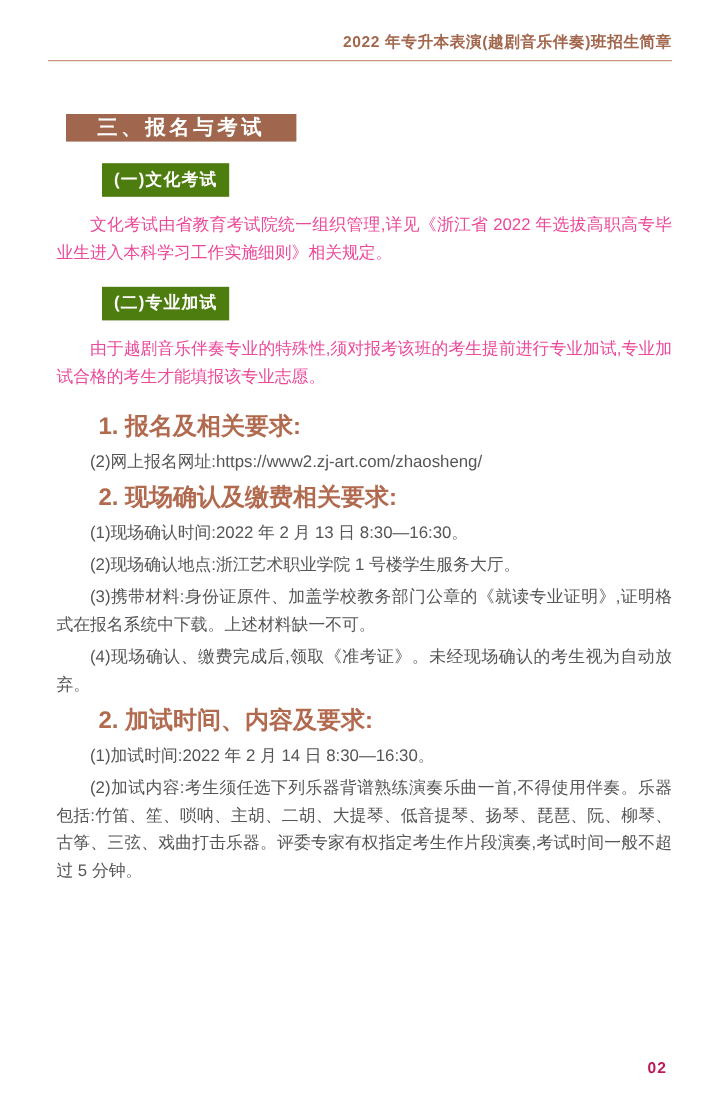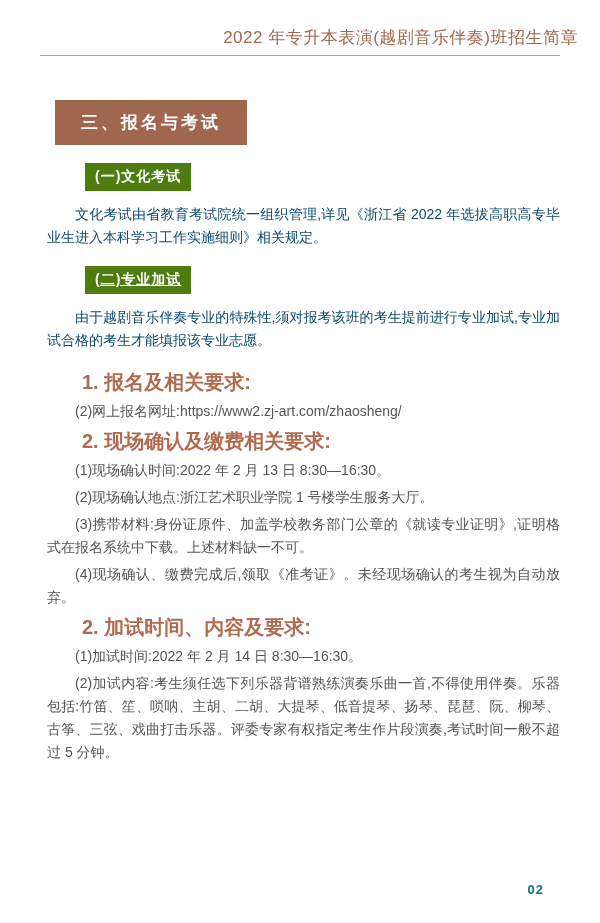--- a/index.html
+++ b/index.html
@@ -9,82 +9,82 @@
     width: 600px;
   }
   .page {
     position: relative;
     width: 600px;
     height: 923px;
     background: #ffffff;
     overflow: hidden;
   }
   .header-text {
-    padding: 26px 22px 0 0;
+    padding: 26px 40px 0 0;
     text-align: right;
-    font-size: 17px;
-    font-weight: 400;
+    font-size: 13px;
+    font-weight: 700;
     color: #a2674d;
     letter-spacing: 0.5px;
   }
   .header-rule {
     margin: 6px 40px 0 40px;
     border: none;
     border-top: 1px solid #c9937f;
     height: 0;
   }
   .section-title {
     display: inline-block;
     margin: 44px 0 0 55px;
-    padding: 11px 26px;
+    padding: 0 26px;
     background: #a0674e;
     color: #ffffff;
     font-size: 17px;
     font-weight: bold;
     letter-spacing: 3px;
   }
   .sub-title {
     display: block;
     width: fit-content;
     margin: 18px 0 12px 85px;
     padding: 5px 10px;
     background: #4d7c0f;
     color: #ffffff;
     font-size: 14px;
     font-weight: bold;
     letter-spacing: 1px;
   }
-  .para + .sub-title { margin-top: 16px; text-decoration: underline; }
+  .para + .sub-title { margin-top: 16px; }
   .para {
     margin: 12px 40px 17px 47px;
     font-size: 14px;
     line-height: 23px;
-    color: #0c4a6e;
+    color: #ec4899;
     text-align: justify;
     text-indent: 2em;
   }
   .group-heading {
     margin: 5px 40px 4px 82px;
     color: #b26a4f;
     font-size: 20px;
     font-weight: bold;
   }
   .item {
     margin: 4px 40px 4px 47px;
     font-size: 14px;
     line-height: 23px;
     color: #555555;
     text-align: justify;
     text-indent: 2em;
   }
   .page-number {
     position: absolute;
-    right: 56px;
+    right: 44px;
     bottom: 26px;
-    color: #0f766e;
+    color: #be185d;
     font-size: 13px;
     font-weight: 600;
     letter-spacing: 1px;
   }
 </style>
 </head>
 <body>
 
 <div class="page">
 

